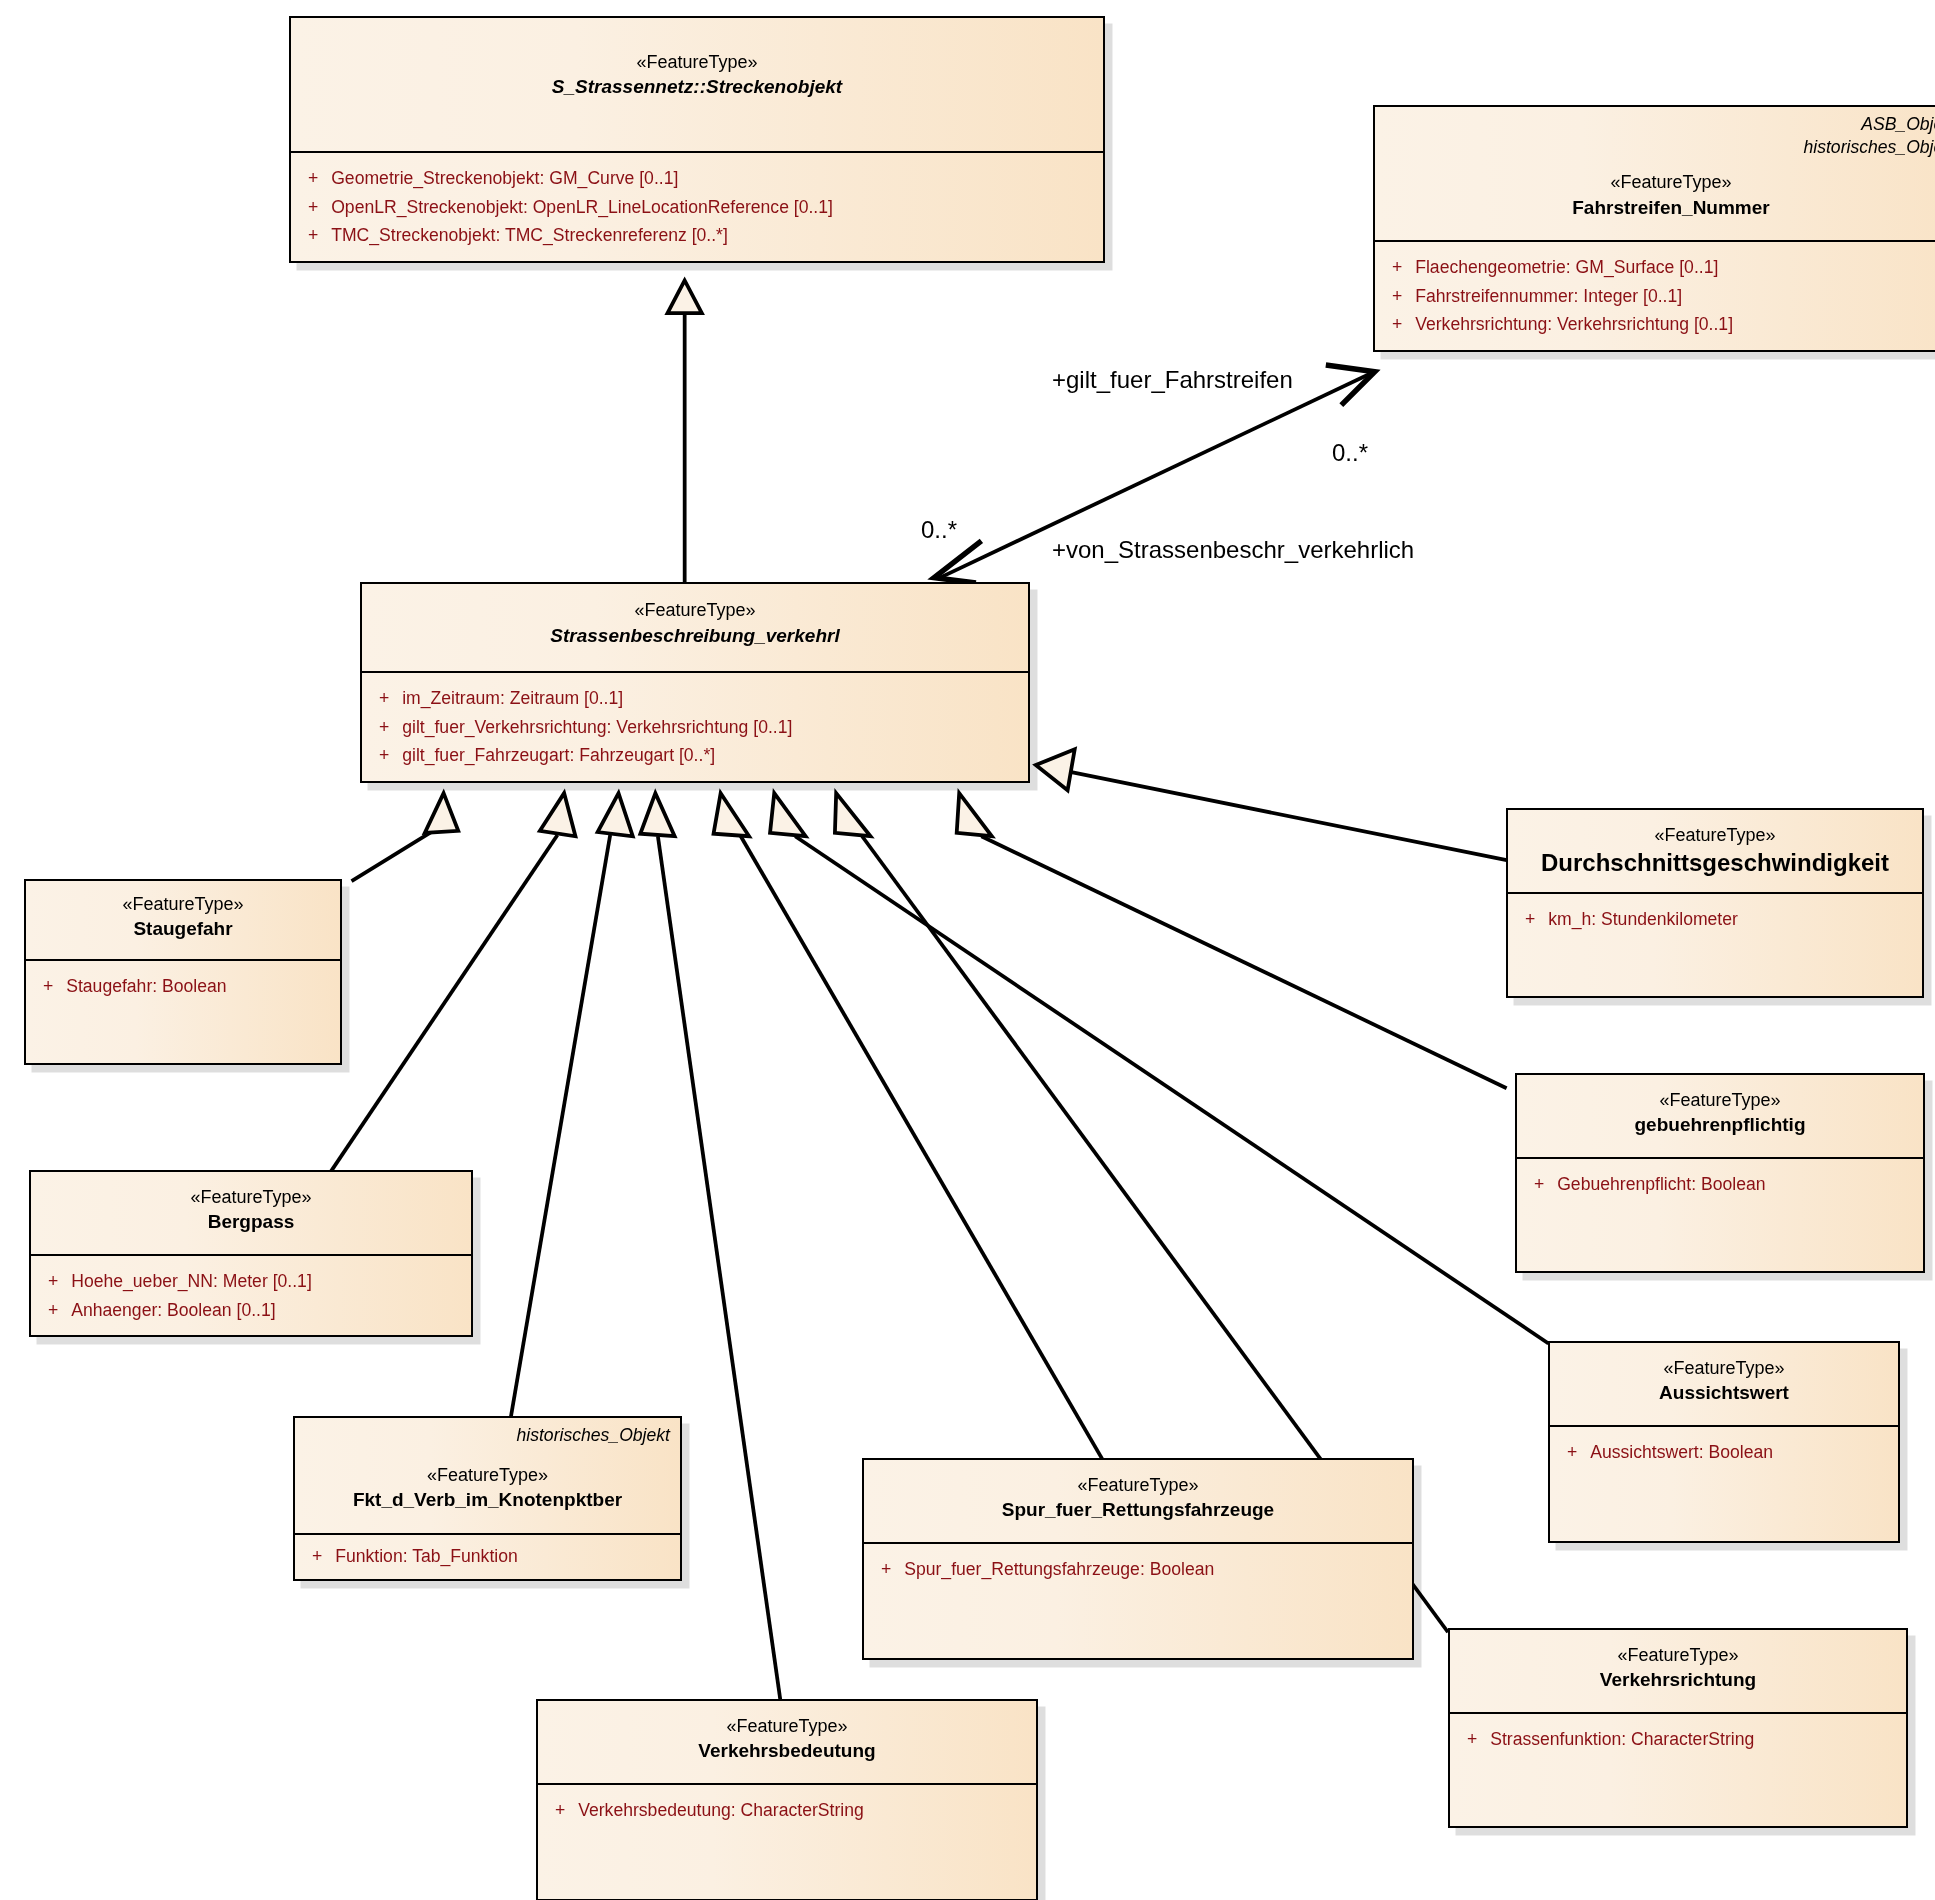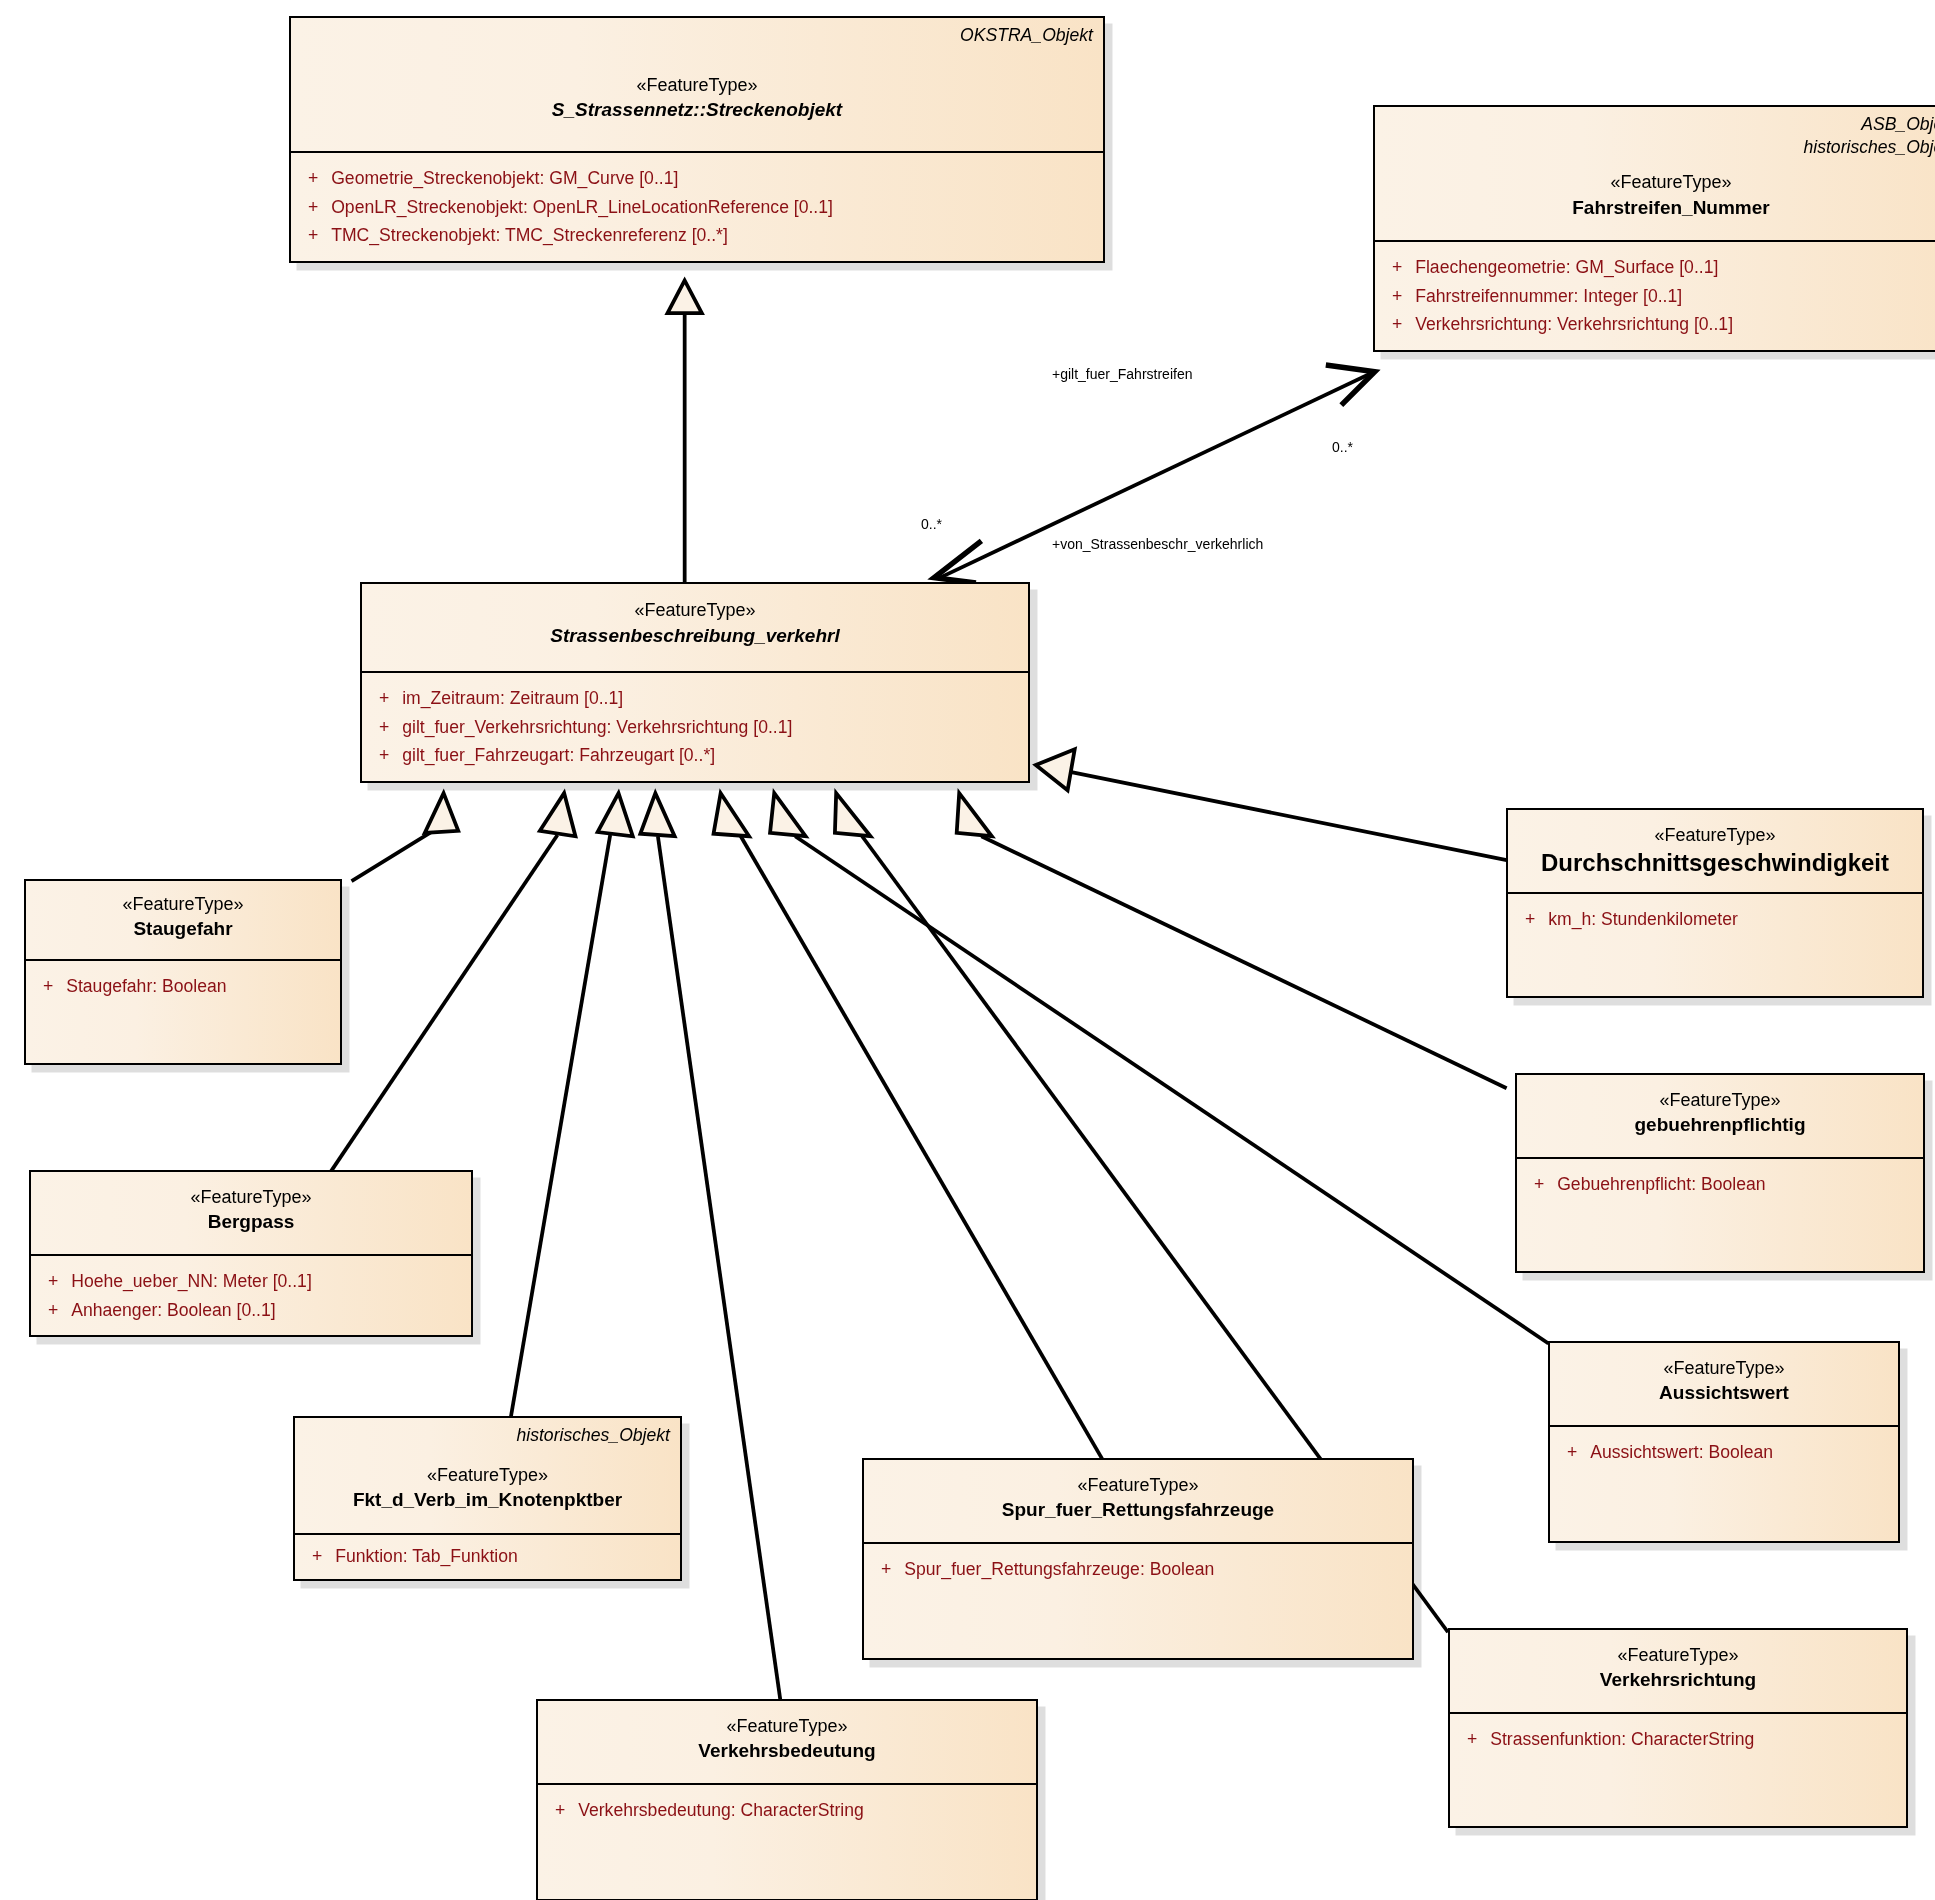--- a/index.html
+++ b/index.html
@@ -75,21 +75,21 @@
   }
   .attr-plus {
     width: 36px;
     flex: 0 0 36px;
     text-align: center;
     color: #8b1015;
   }
   .attr-text { color: #8b1015; }
   .edge-label {
     position: absolute;
-    font-size: 14px;
+    font-size: 24px;
     color: #000000;
     white-space: nowrap;
     z-index: 6;
   }
 </style>
 </head>
 <body>
 
 <div id="stage">
 
@@ -150,21 +150,20 @@
     </g>
 
     <g>
       <line x1="2345" y1="1998" x2="3600" y2="2600" stroke="#000" stroke-width="9"></line>
       <polygon points="2292,1895 2286,1990 2370,1998" fill="#fbf2e6" stroke="#000" stroke-width="9"></polygon>
     </g>
   </svg>
 
   <div class="uml-class" style="left:289px; top:16px; width:816px;">
     <div class="hdr" style="height:135px;">
-      <div class="tagline">OKSTRA_Objekt</div>
       <div class="stereo" style="margin-top:26px;">«FeatureType»</div>
       <div class="cname abstract">S_Strassennetz::Streckenobjekt</div>
     </div>
     <div class="attrs">
       <div class="attr-row">
         <span class="attr-plus">+</span>
         <span class="attr-text">Geometrie_Streckenobjekt: GM_Curve [0..1]</span>
       </div>
       <div class="attr-row">
         <span class="attr-plus">+</span>

